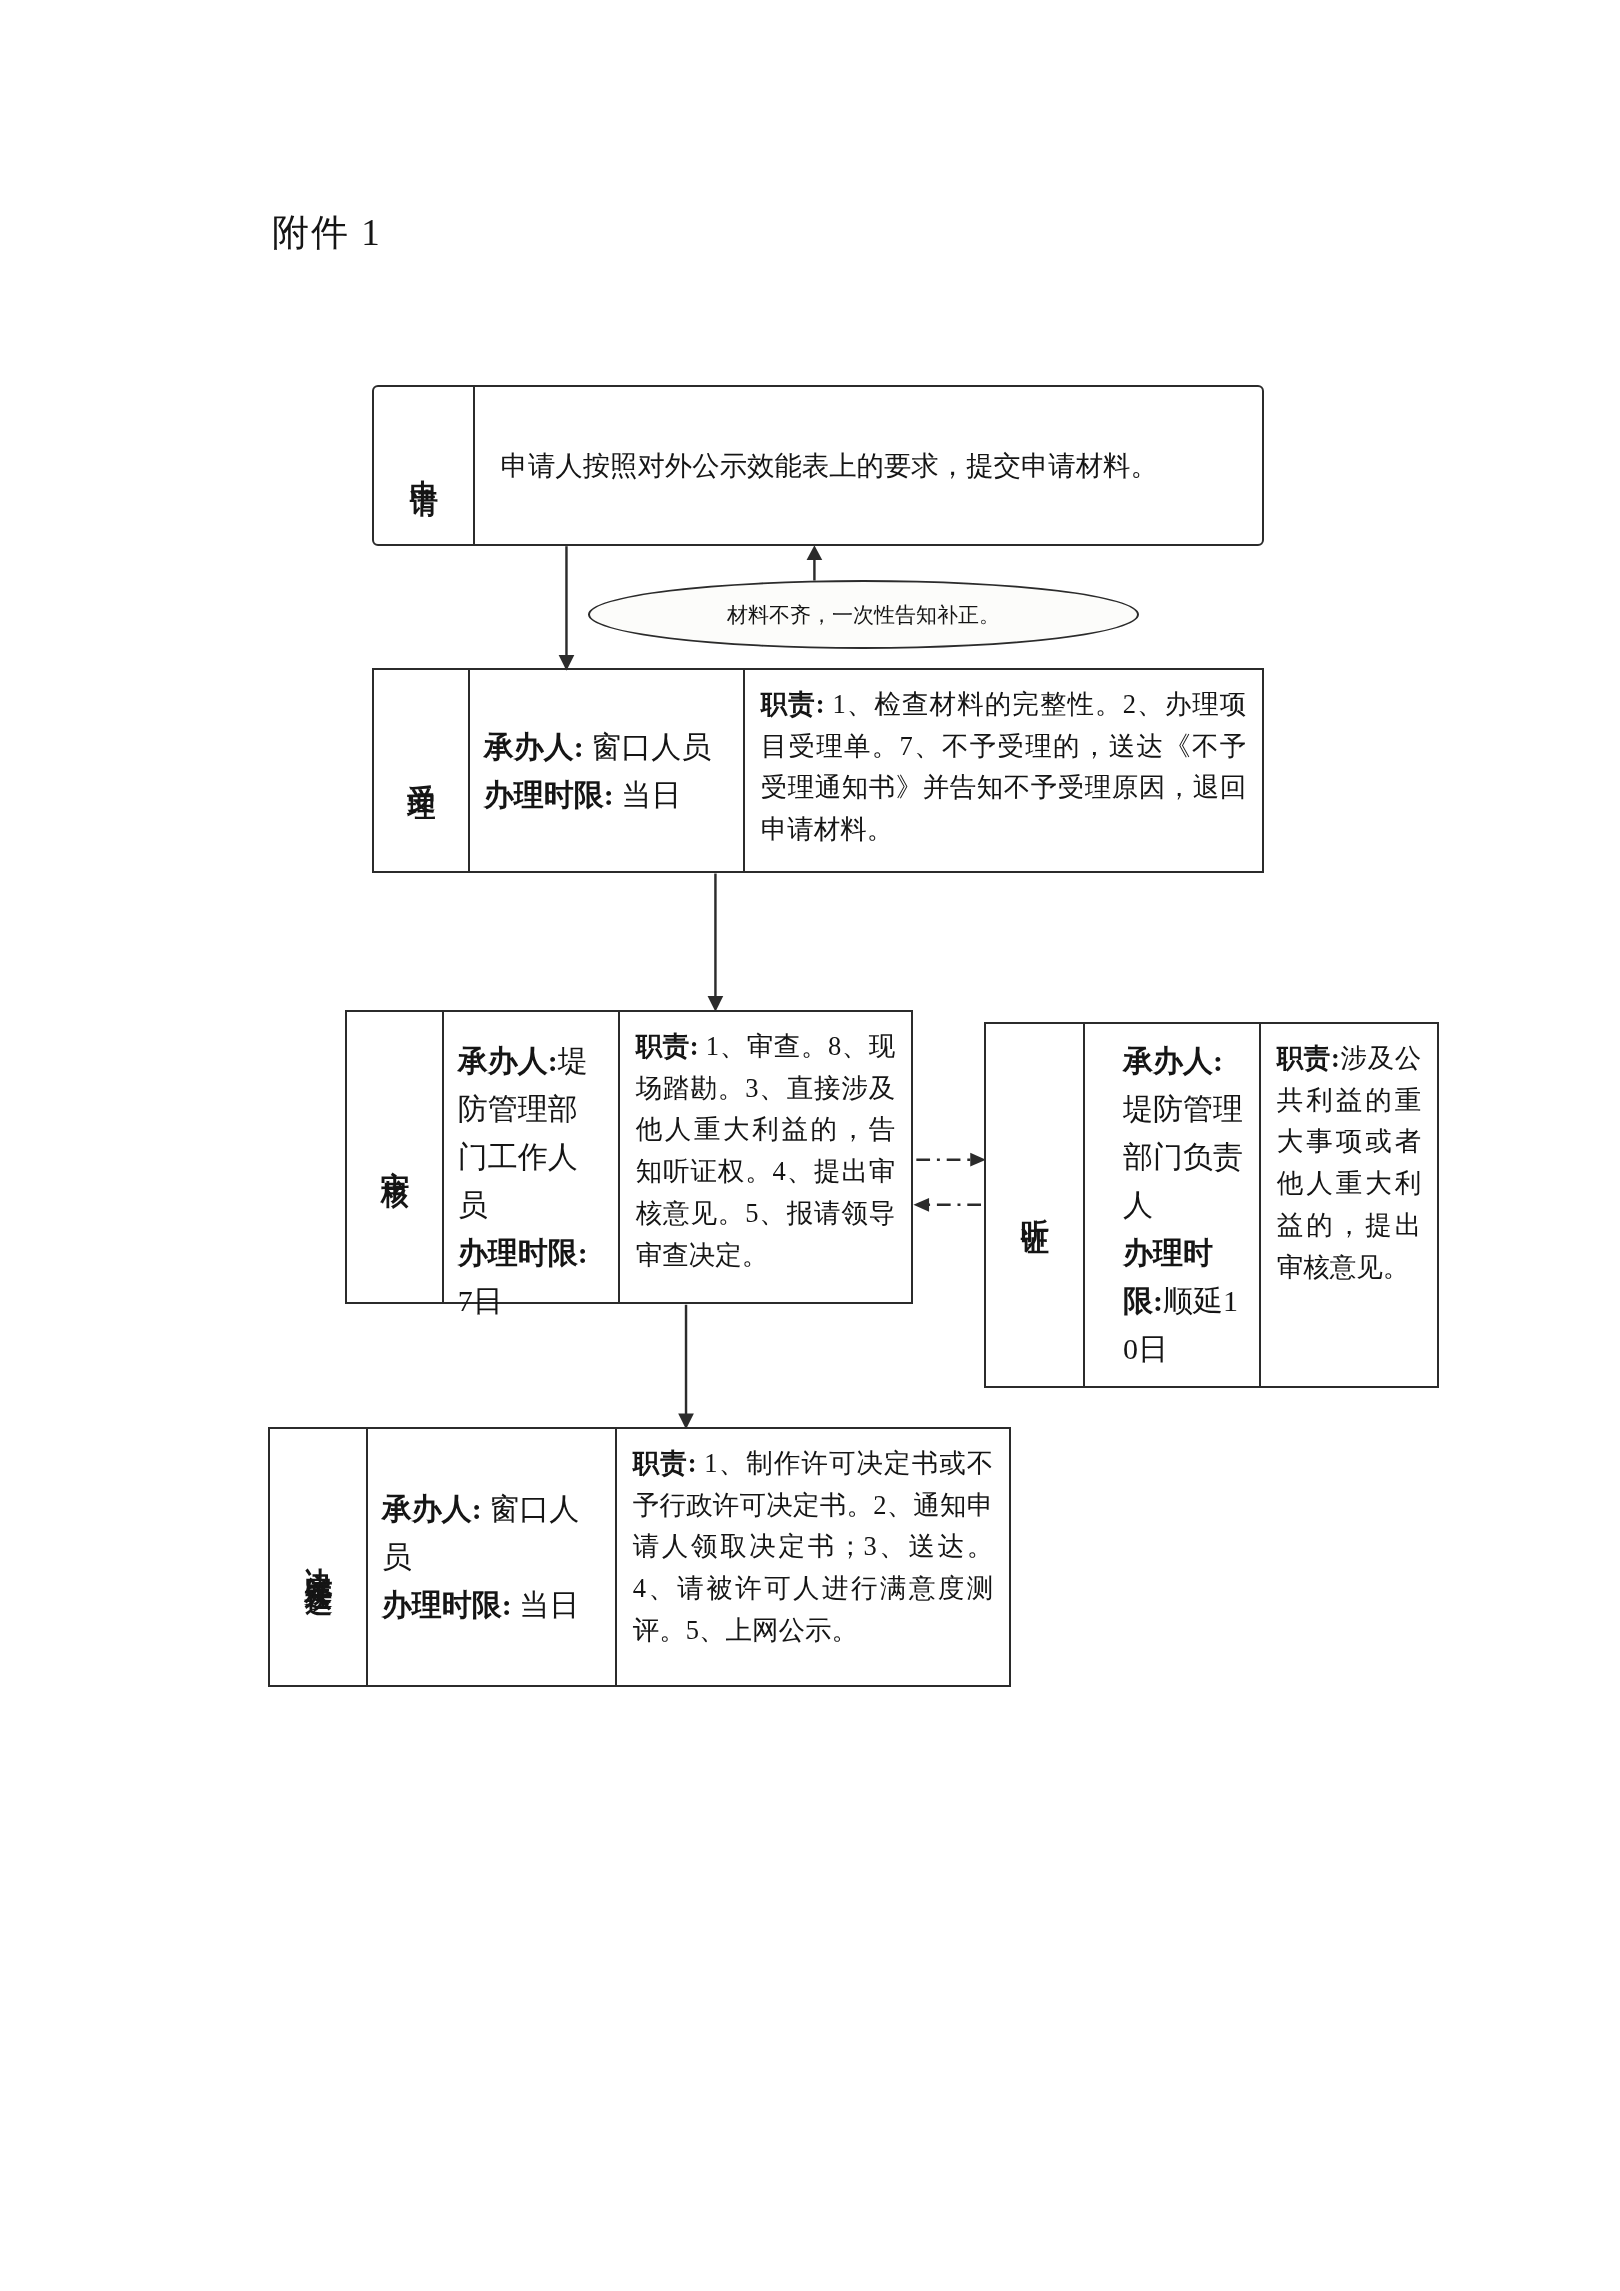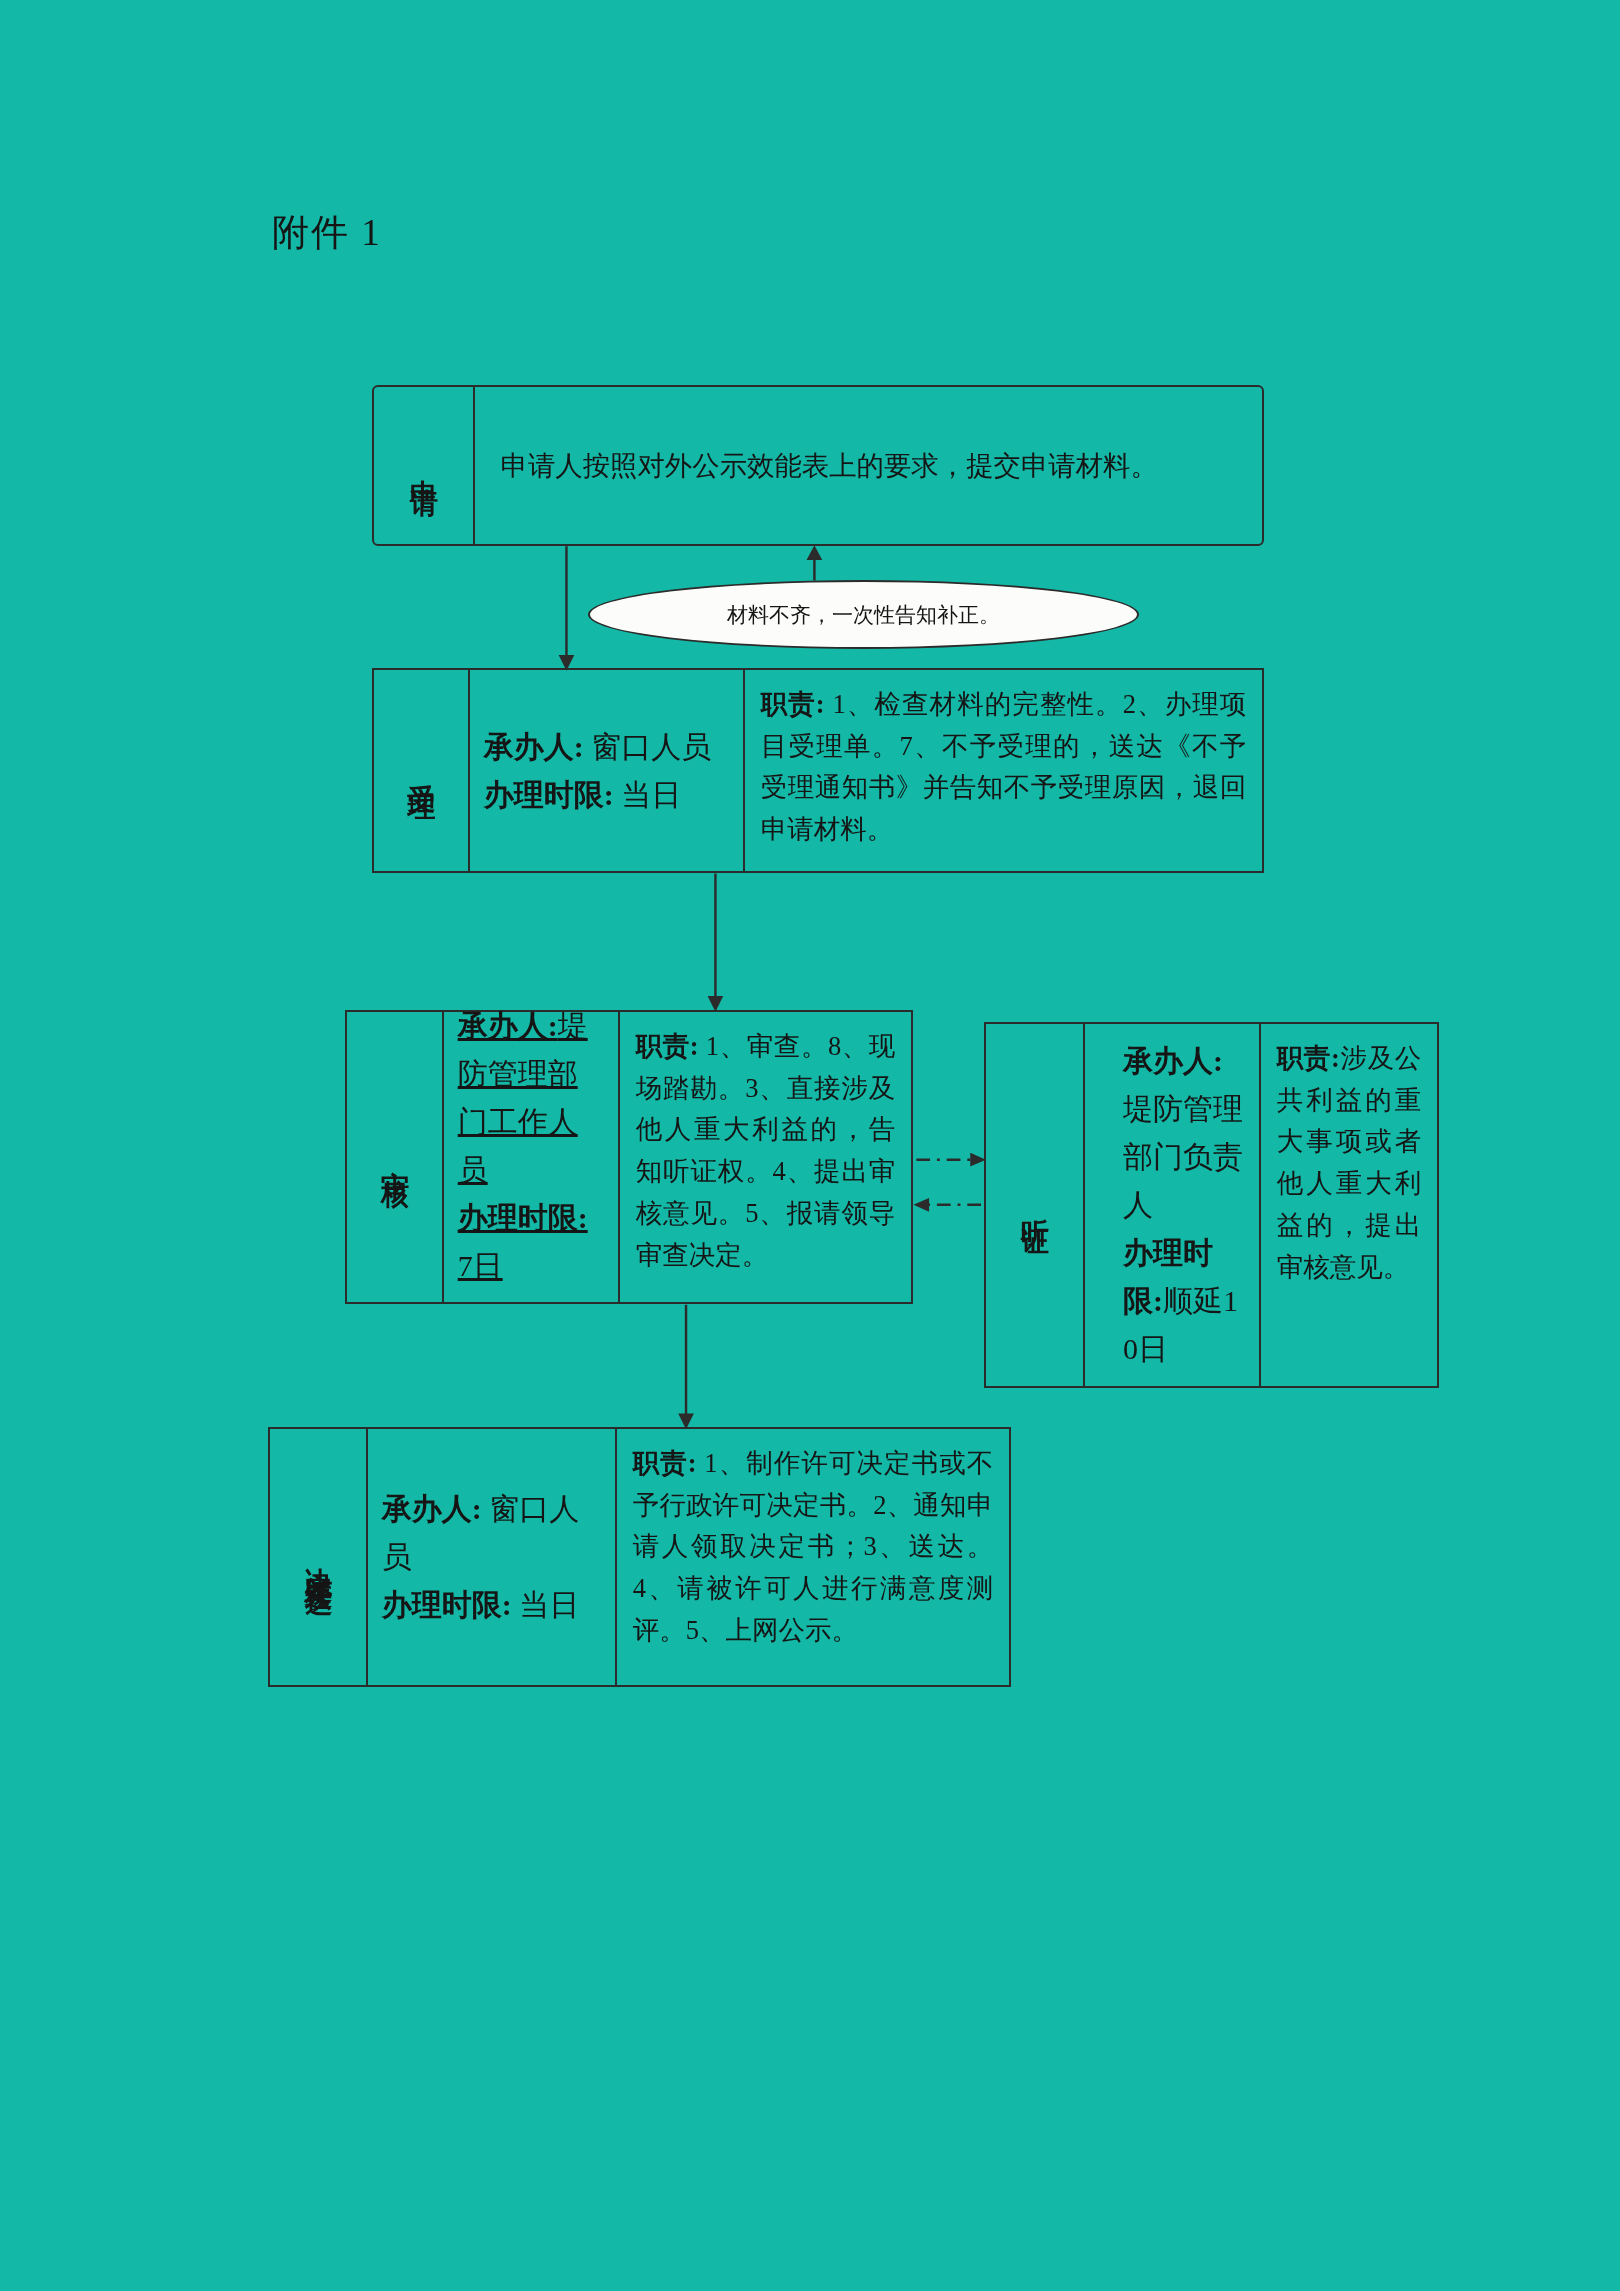--- a/index.html
+++ b/index.html
@@ -1,20 +1,20 @@
 <!DOCTYPE html>
 <html><head>
 <meta charset="utf-8">
 <style>
   html,body{margin:0;padding:0;background:#d9d9d6;}
   .canvas{
     position:relative;
     width:1620px;height:2292px;
     margin:0 auto;
-    background:#14b8a6;
+    background:#ffffff;
     font-family:"Liberation Serif", serif;
     color:#151515;
     overflow:hidden;
   }
   .attachment{
     position:absolute;left:272px;top:208px;
     font-size:37px;letter-spacing:2px;
   }
   .box{
     position:absolute;display:flex;
@@ -29,21 +29,21 @@
     writing-mode:vertical-lr;
     text-orientation:upright;
     font-size:28px;
     letter-spacing:8.8px;
     font-weight:600;
   }
   .info-cell{
     display:flex;flex-direction:column;justify-content:center;
     padding:11.8px 13.7px;font-size:30px;line-height:1.6;flex:none;
   }
-  .info-cell.top{justify-content:flex-end;padding-top:7px;text-decoration:underline;}
+  .info-cell.top{justify-content:space-between;padding-top:25px;}
   .duty-cell{
     padding:13.7px 15.7px;font-size:26.5px;line-height:1.58;flex:1;
     text-align:justify;
   }
   .desc-cell{
     display:flex;align-items:center;
     padding:0 25.5px;font-size:27.4px;flex:1;
   }
   .b{font-weight:700;}
   .ellipse{

